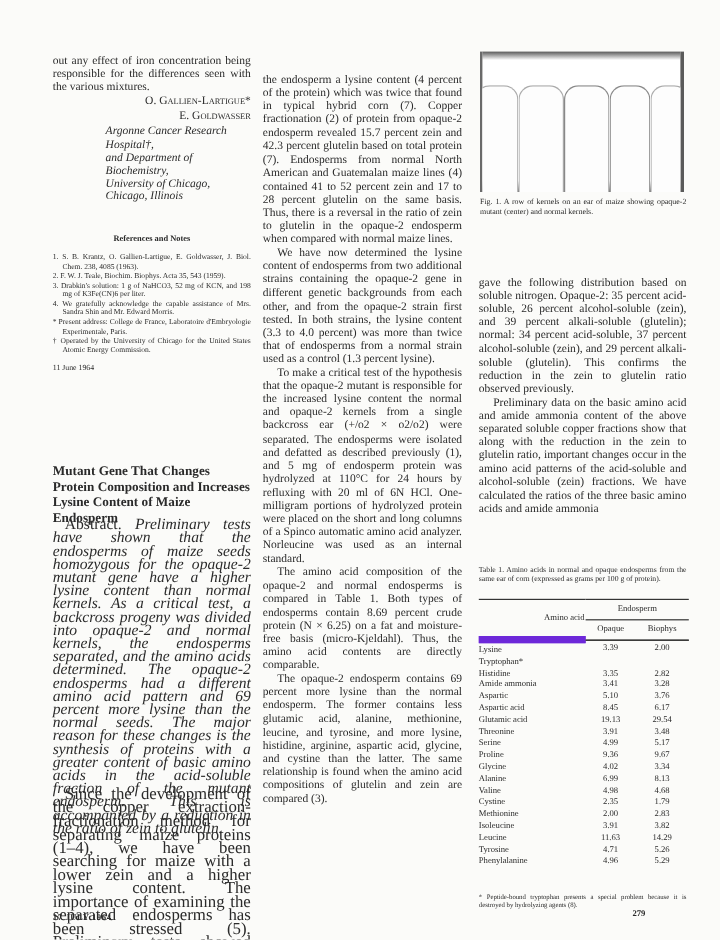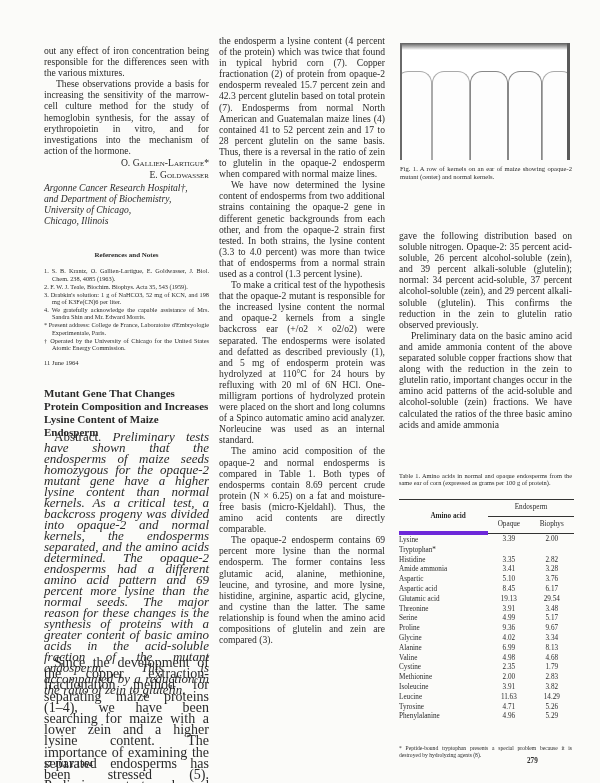--- a/index.html
+++ b/index.html
@@ -6,24 +6,24 @@
   body {
     width: 600px; height: 783px; overflow: hidden;
     background: #fbfbf9; color: #2a2a2a;
     font-family: "Liberation Serif", "DejaVu Serif", serif;
     position: relative;
   }
   .col { position: absolute; font-size: 9.6px; line-height: 11.1px; text-align: justify; }
   .col p { margin: 0; }
   .indent { text-indent: 12px; }
   .col1 { left: 44px; top: 45px; width: 165px; }
-  .col2 { left: 219px; top: 35px; width: 166px; }
+  .col2 { left: 219px; top: 61px; width: 166px; }
   .col3 { left: 399px; top: 230px; width: 173px; }
   .sig { text-align: right; font-variant: small-caps; margin-top: 1px; }
-  .affil { font-style: italic; text-align: left; margin-top: 3px; line-height: 10.8px; }
+  .affil { font-style: italic; text-align: left; margin-top: 3px; line-height: 10.8px; margin-left: 44px; }
   .refs-title { text-align: center; font-weight: bold; font-size: 7px; margin: 24px 0 6px; }
   .refs { font-size: 6.3px; line-height: 7.4px; }
   .refs .ref { padding-left: 8px; text-indent: -8px; text-align: justify; margin-bottom: 0.5px; }
   .dateline { font-size: 6.5px; margin-top: 6px; }
   .title2 {
     position: absolute; left: 44px; top: 387px; width: 165px;
     font-weight: bold; font-size: 11px; line-height: 13px;
   }
   .abstract { position: absolute; left: 44px; top: 431px; width: 165px; font-size: 13px; line-height: 11px; text-align: justify; }
   .abstract .lead { font-style: normal; }
@@ -48,21 +48,20 @@
   table.aa td { padding: 0; }
   table.aa td.num { text-align: center; }
   table.aa tbody tr:first-child td { padding-top: 1px; }
   .footnote { position: absolute; left: 399px; top: 745px; width: 173px; font-size: 5.6px; line-height: 6.6px; text-align: justify; }
 </style>
 </head>
 <body>
 
 <div class="col col1">
   <p>out any effect of iron concentration being responsible for the differences seen with the various mixtures.</p>
-  <p class="indent">These observations provide a basis for increasing the sensitivity of the marrow-cell culture method for the study of hemoglobin synthesis, for the assay of erythropoietin in vitro, and for investigations into the mechanism of action of the hormone.</p>
   <div class="sig">O. Gallien-Lartigue*</div>
   <div class="sig">E. Goldwasser</div>
   <div class="affil">
     <div>Argonne Cancer Research Hospital†,</div>
     <div>and Department of Biochemistry,</div>
     <div>University of Chicago,</div>
     <div>Chicago, Illinois</div>
   </div>
   <div class="refs-title">References and Notes</div>
   <div class="refs">
@@ -104,21 +103,21 @@
 
 <div class="col col3">
   <p>gave the following distribution based on soluble nitrogen. Opaque-2: 35 percent acid-soluble, 26 percent alcohol-soluble (zein), and 39 percent alkali-soluble (glutelin); normal: 34 percent acid-soluble, 37 percent alcohol-soluble (zein), and 29 percent alkali-soluble (glutelin). This confirms the reduction in the zein to glutelin ratio observed previously.</p>
   <p class="indent">Preliminary data on the basic amino acid and amide ammonia content of the above separated soluble copper fractions show that along with the reduction in the zein to glutelin ratio, important changes occur in the amino acid patterns of the acid-soluble and alcohol-soluble (zein) fractions. We have calculated the ratios of the three basic amino acids and amide ammonia</p>
 </div>
 
 <div class="table-caption">Table 1. Amino acids in normal and opaque endosperms from the same ear of corn (expressed as grams per 100 g of protein).</div>
 <table class="aa">
   <thead>
     <tr class="top">
-      <th rowspan="2" style="text-align:center;padding-left:10px;border-bottom:4px solid #6d28d9;font-weight:bold;">Amino acid</th>
+      <th rowspan="2" style="text-align:right;padding-left:10px;border-bottom:6px solid #6d28d9;">Amino acid</th>
       <th colspan="2" class="endo" style="padding-bottom:3px;">Endosperm</th>
     </tr>
     <tr class="sub">
       <th>Opaque</th>
       <th>Biophys</th>
     </tr>
   </thead>
   <tbody id="aa-body">
       <tr>
         <td>Lysine</td>

